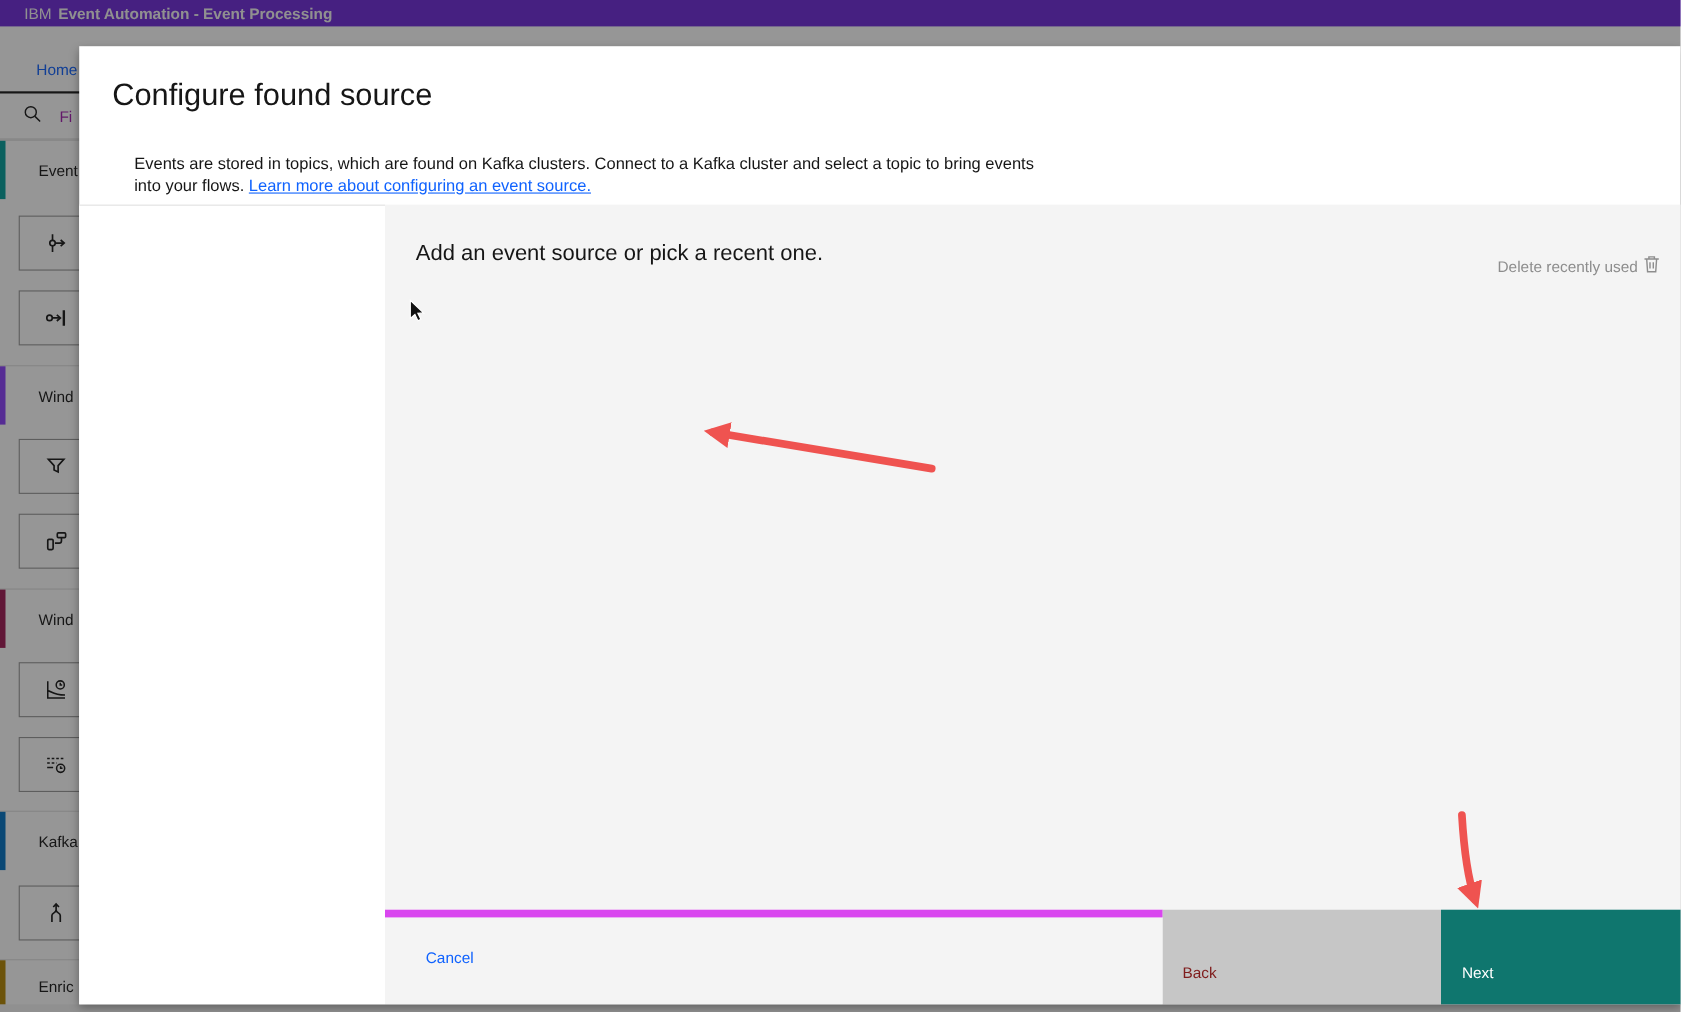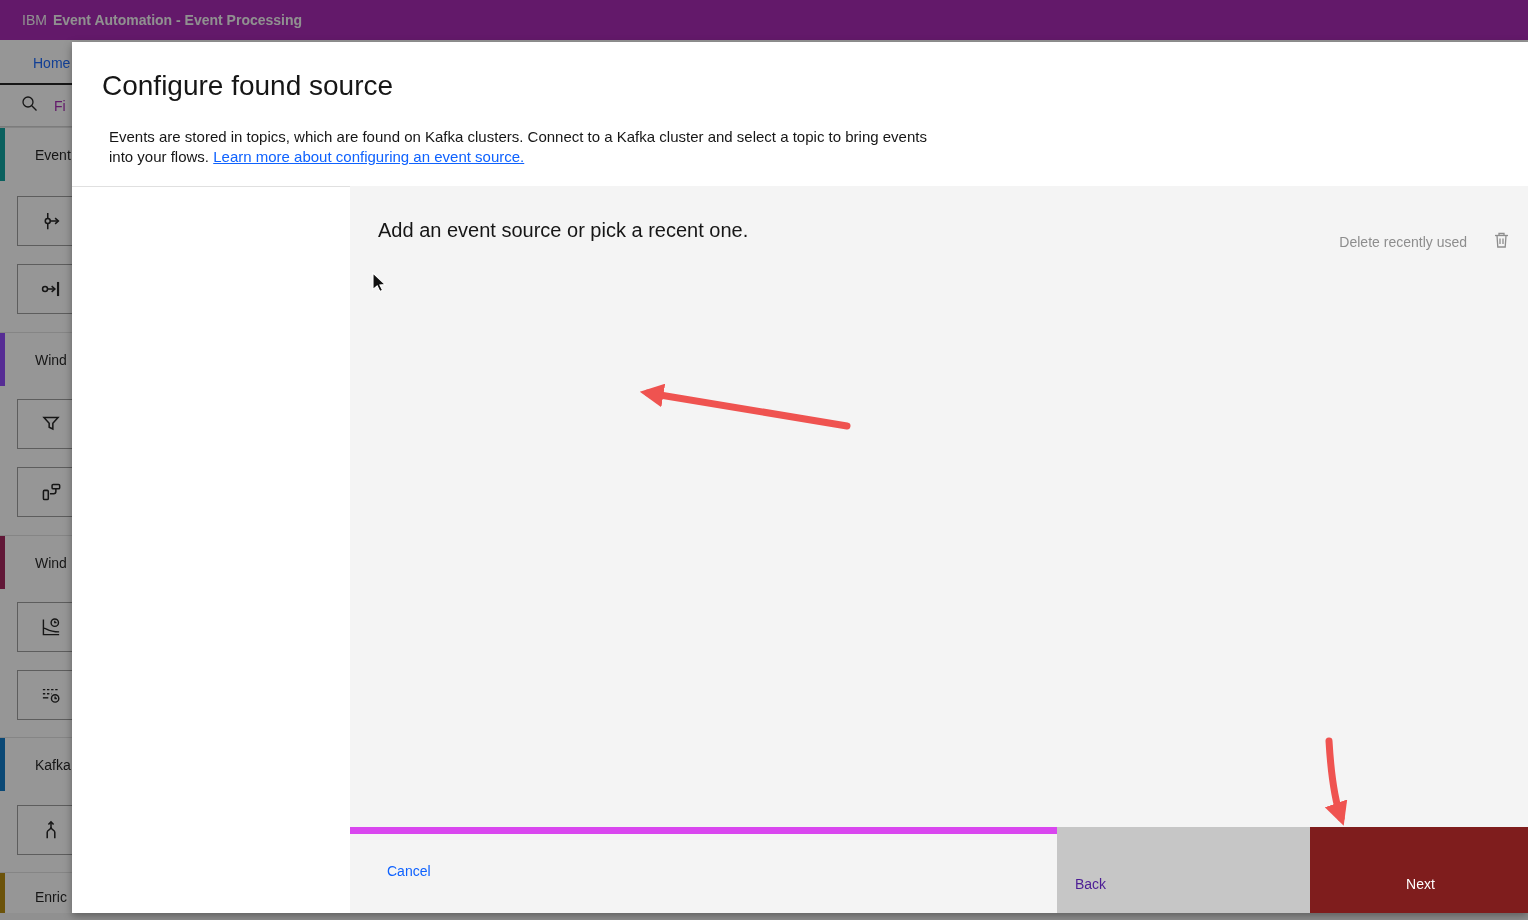--- a/index.html
+++ b/index.html
@@ -1,20 +1,20 @@
 <!DOCTYPE html>
 <html style="--arrow: #ef5350;"><head>
 <meta charset="utf-8">
 <style>
   html,body{margin:0;padding:0;background:#fff;}
   .stage{position:relative;width:1528px;height:920px;overflow:hidden;
          font-family:"Liberation Sans",sans-serif;background:#fff;}
 
   
-  .app-header{position:absolute;left:0;top:0;width:100%;height:40px;background:#a21caf;
+  .app-header{position:absolute;left:0;top:0;width:100%;height:24px;background:#6d28d9;
               display:flex;align-items:center;padding-left:22px;box-sizing:border-box;
               color:#f4f4f4;font-size:14px;z-index:1;}
   .brand-plain{font-weight:400;}
   .brand-bold{font-weight:600;margin-left:6px;}
 
   
   .sidebar{position:absolute;left:0;top:42px;width:348px;height:878px;background:#fff;z-index:1;}
   .home-row{position:absolute;left:0;top:0;width:100%;height:43px;border-bottom:2px solid #161616;
             display:flex;align-items:center;padding-left:33px;box-sizing:border-box;}
   .home-link{color:#0f62fe;font-size:14px;text-decoration:none;cursor:pointer;}
@@ -37,43 +37,43 @@
 
   .bottom-strip{position:absolute;left:0;top:913px;width:100%;height:7px;background:#f4f4f4;z-index:1;}
 
   
   .overlay{position:absolute;inset:0;background:rgba(22,22,22,0.45);z-index:10;}
 
   
   .modal{position:absolute;left:72px;top:42px;width:1456px;height:871px;background:#fff;z-index:20;
          box-shadow:0 3px 8px rgba(0,0,0,0.35);}
   .modal-title{position:absolute;left:30px;top:28px;font-size:28px;font-weight:400;color:#161616;margin:0;}
-  .modal-desc{position:absolute;left:34px;top:82px;width:824px;font-size:15px;line-height:20px;color:#161616;margin:3px;}
+  .modal-desc{position:absolute;left:34px;top:82px;width:824px;font-size:15px;line-height:20px;color:#161616;margin:16px;}
   .learn-link{color:#0f62fe;text-decoration:underline;cursor:pointer;}
   .left-col{position:absolute;left:0;top:144px;width:278px;height:727px;background:#fff;
             border-top:1px solid #e0e0e0;box-sizing:border-box;}
   .panel{position:absolute;left:278px;top:144px;width:1178px;height:641px;background:#f4f4f4;}
   .panel-heading{position:absolute;left:28px;top:33px;font-size:20px;font-weight:400;color:#161616;margin:0;}
-  .delete-recent{position:absolute;right:12px;top:44px;display:flex;align-items:center;gap:26px;
+  .delete-recent{position:absolute;right:12px;top:44px;display:flex;align-items:center;gap:4px;
                  color:#8d8d8d;font-size:14px;background:none;border:none;cursor:default;
                  font-family:"Liberation Sans",sans-serif;}
   .card{position:absolute;left:28px;top:131px;width:414px;height:292px;background:#fff;
         border:1.5px solid #161616;box-sizing:border-box;cursor:pointer;}
   .card-title{position:absolute;left:18px;top:20px;font-size:16px;font-weight:700;color:#161616;margin:0;}
   .card-check{position:absolute;right:17px;top:18px;width:18px;height:18px;}
   .card-body{position:absolute;left:18px;top:112px;width:332px;font-size:15px;line-height:19.5px;color:#161616;margin:0;}
 
   
   .footer-left{position:absolute;left:278px;top:785px;width:707px;height:86px;background:#f4f4f4;
                border-top:7px solid #d946ef;box-sizing:border-box;padding:28px 0 0 37px;}
   .cancel-link{color:#0f62fe;font-size:14px;text-decoration:none;cursor:pointer;}
   .btn{position:absolute;top:785px;height:86px;border:none;text-align:left;font-size:14px;
        font-family:"Liberation Sans",sans-serif;box-sizing:border-box;}
-  .btn-back{left:985px;width:253px;background:#c6c6c6;color:#4c1d95;padding:27px 0 0 18px;cursor:not-allowed;}
-  .btn-next{left:1238px;width:218px;background:#7f1d1d;color:#ffffff;padding:27px 16px 0 19px;cursor:pointer;text-align:center;}
+  .btn-back{left:985px;width:253px;background:#c6c6c6;color:#7f1d1d;padding:27px 0 0 18px;cursor:not-allowed;}
+  .btn-next{left:1238px;width:218px;background:#0f766e;color:#ffffff;padding:27px 16px 0 19px;cursor:pointer;}
 
   
   .annotations{position:absolute;inset:0;z-index:30;pointer-events:none;}
   .cursor{position:absolute;left:372px;top:272px;z-index:40;pointer-events:none;}
 </style>
 </head>
 <body>
 
 <div class="stage">
 

